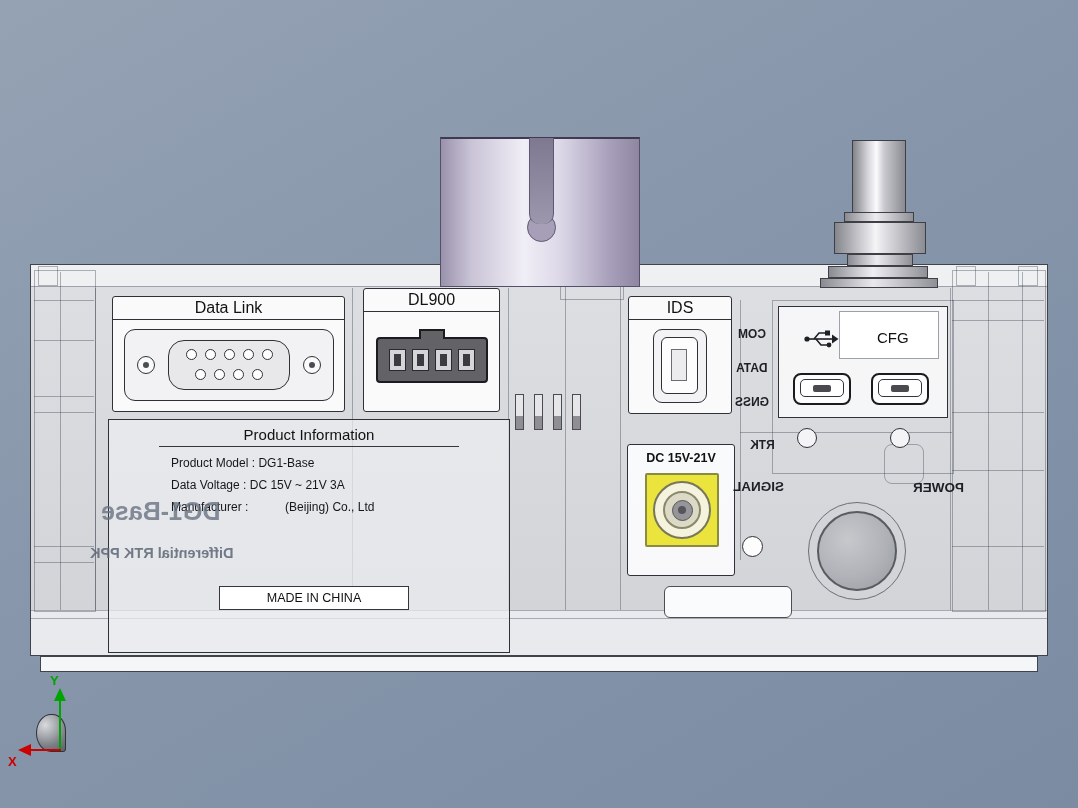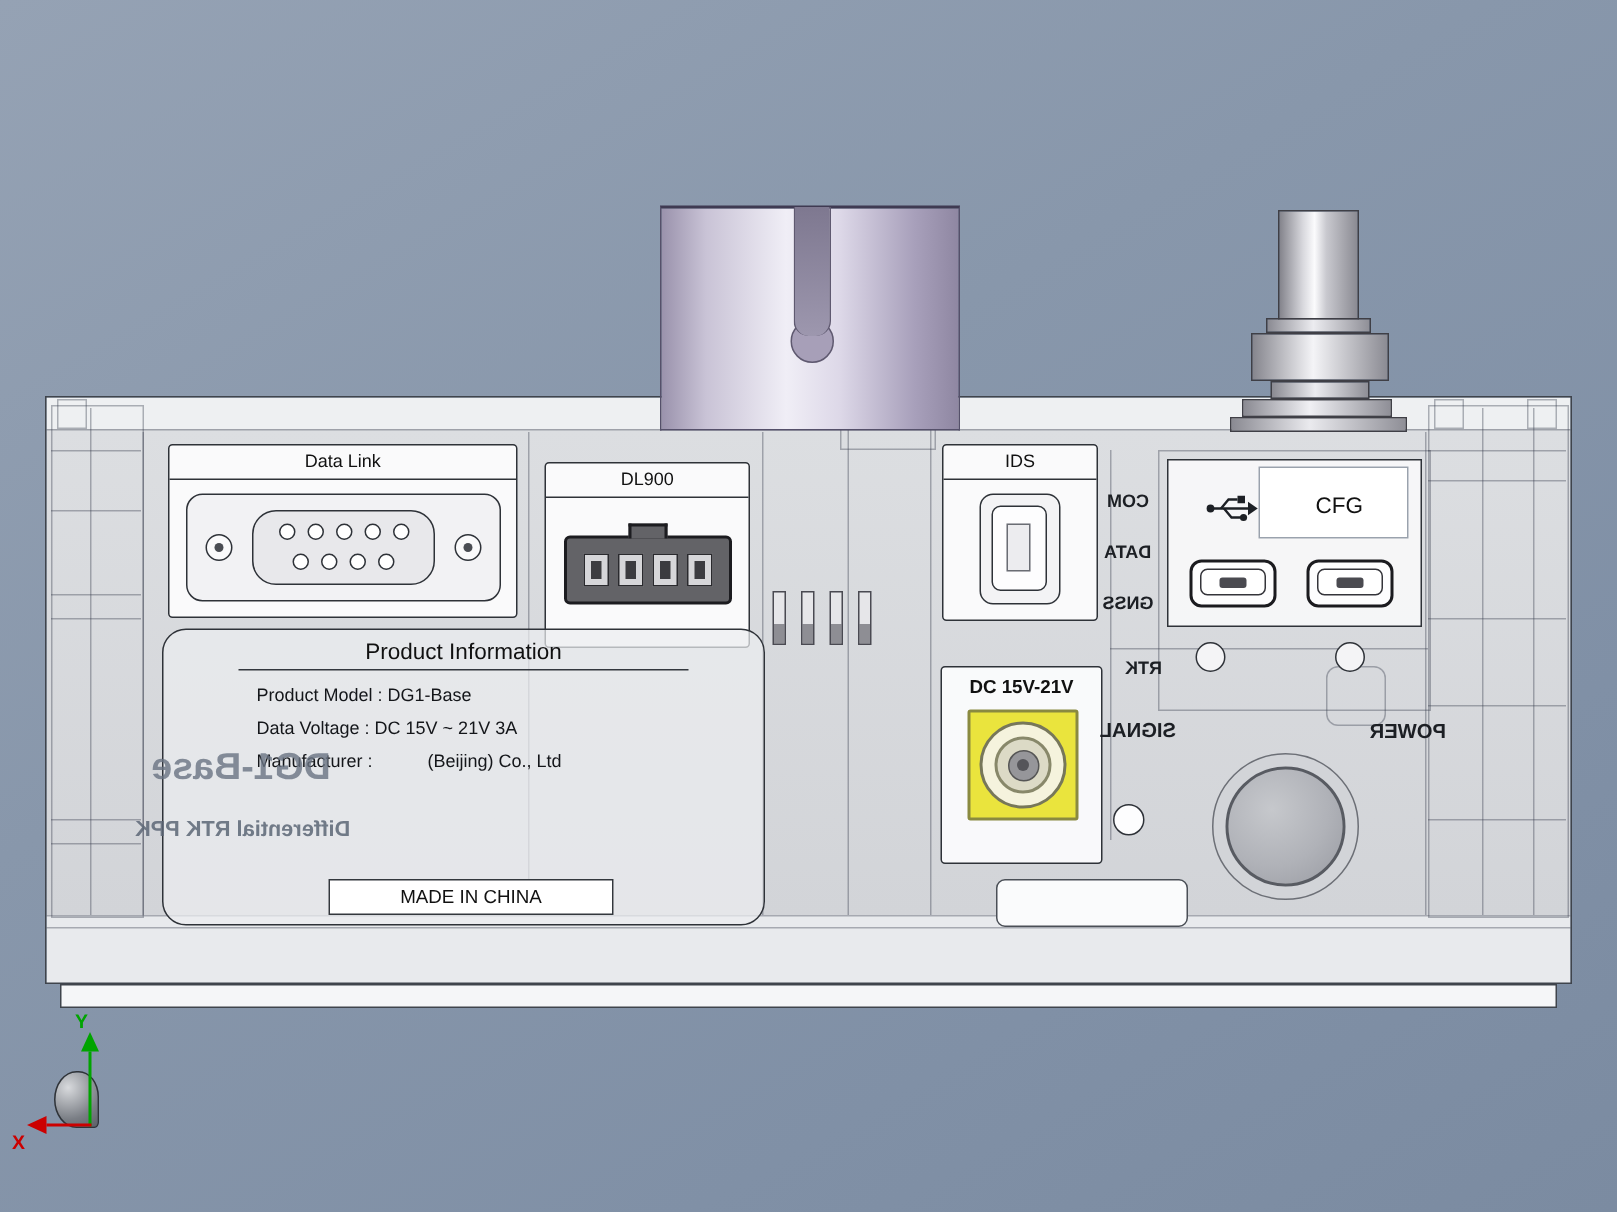--- a/index.html
+++ b/index.html
@@ -8,21 +8,21 @@
     background:linear-gradient(150deg,#95a2b4 0%,#8897ab 40%,#8090a6 75%,#7b8ba1 100%);
     font-family:"Liberation Sans","DejaVu Sans",sans-serif;color:#111;
   }
   .abs{position:absolute;}
   .z1{z-index:1}.z2{z-index:2}.z3{z-index:3}.z4{z-index:4}.z5{z-index:5}.z7{z-index:7}
   
   .wfr{border:1px solid rgba(58,64,78,.38);}
   .wfl{background:rgba(58,64,78,.38);}
   
   .cbox{background:rgba(252,252,253,.93);border:1.5px solid #2e3238;border-radius:3px;box-sizing:border-box;}
-  .cap{height:22px;line-height:21px;text-align:center;font-size:12px;border-bottom:1px solid #2e3238;}
+  .cap{height:22px;line-height:21px;text-align:center;font-size:16px;border-bottom:1px solid #2e3238;}
   .mir{display:inline-block;transform:scaleX(-1);}
   .silk{font-weight:700;font-size:12px;text-align:center;color:#1c1f24;}
   .pinc{width:11px;height:11px;border-radius:50%;border:1.5px solid #2e3238;background:#fff;box-sizing:border-box;display:inline-block;}
   .screw{width:18px;height:18px;border-radius:50%;border:1.5px solid #2e3238;background:#fafafb;box-sizing:border-box;display:flex;align-items:center;justify-content:center;}
   .screw i{width:6px;height:6px;border-radius:50%;background:#4a4d53;}
   .flexc{display:flex;align-items:center;justify-content:center;}
   .info-line{padding-left:62px;font-size:12px;line-height:22px;white-space:pre;color:#14161a;}
 </style>
 </head>
 <body>
@@ -103,21 +103,21 @@
         <div class="abs flexc" style="left:0;top:28px;width:100%;gap:8px;">
           <span class="pinc"></span>
             <span class="pinc"></span>
             <span class="pinc"></span>
             <span class="pinc"></span>
         </div>
       </div>
     </div>
   </div>
 
-  <div class="abs z4 cbox" style="left:363px;top:308px;width:137px;height:124px;">
+  <div class="abs z4 cbox" style="left:363px;top:288px;width:137px;height:124px;">
     <div class="cap">DL900</div>
     <div class="abs" style="left:12px;top:48px;width:112px;height:46px;background:#636367;border:2px solid #1c1c20;border-radius:4px;box-sizing:border-box;">
       <div class="abs" style="left:41px;top:-10px;width:26px;height:10px;background:#636367;border:2px solid #1c1c20;border-bottom:none;box-sizing:border-box;"></div>
       <div class="flexc" style="height:100%;gap:6px;">
         <span style="width:17px;height:22px;background:#d6d6d9;border:1px solid #2a2a2e;box-sizing:border-box;display:flex;align-items:center;justify-content:center;">
             <i style="width:7px;height:12px;background:#3c3c40;"></i>
           </span>
         <span style="width:17px;height:22px;background:#d6d6d9;border:1px solid #2a2a2e;box-sizing:border-box;display:flex;align-items:center;justify-content:center;">
             <i style="width:7px;height:12px;background:#3c3c40;"></i>
           </span>
@@ -194,21 +194,21 @@
 
   <div class="abs z4" style="left:742px;top:536px;width:21px;height:21px;border-radius:50%;border:1.5px solid #2e3238;background:#fdfdfe;box-sizing:border-box;"></div>
 
   <div class="abs z4 flexc" style="left:808px;top:502px;width:98px;height:98px;border-radius:50%;background:#d2d4d8;border:1.5px solid #6c6f76;box-sizing:border-box;">
     <div style="width:80px;height:80px;border-radius:50%;border:2px solid #585b62;box-sizing:border-box;
                 background:radial-gradient(circle at 38% 35%,#c6c8cc,#b0b2b8 55%,#989aa1);"></div>
   </div>
 
   <div class="abs z4" style="left:664px;top:586px;width:128px;height:32px;background:#fafbfc;border:1px solid #4a4f56;border-radius:6px;box-sizing:border-box;"></div>
 
-  <div class="abs z4" style="left:108px;top:419px;width:402px;height:198px;background:rgba(236,237,240,.72);border:1.5px solid #2e3238;border-radius:16px;box-sizing:border-box;">
+  <div class="abs z4" style="left:108px;top:419px;width:402px;height:234px;background:rgba(236,237,240,.72);border:1.5px solid #2e3238;border-radius:0;box-sizing:border-box;">
     <div style="text-align:center;font-size:15px;margin-top:6px;color:#111;">Product Information</div>
     <div style="width:300px;height:1px;background:#33373d;margin:3px auto 5px auto;"></div>
     <div class="info-line">Product Model : DG1-Base</div>
     <div class="info-line">Data Voltage : DC 15V ~ 21V 3A</div>
     <div class="info-line">Manufacturer :&nbsp;&nbsp;&nbsp;&nbsp;&nbsp;&nbsp;&nbsp;&nbsp;&nbsp;&nbsp; (Beijing) Co., Ltd</div>
     <div class="abs" style="left:110px;top:166px;width:190px;height:24px;background:#fff;border:1px solid #33373d;box-sizing:border-box;
                 text-align:center;font-size:12.5px;font-weight:400;line-height:22px;">MADE IN CHINA</div>
   </div>
 
   <div class="abs z5" style="left:82px;top:497px;width:158px;text-align:center;font-size:25px;font-weight:700;color:rgba(105,115,130,.8);">

